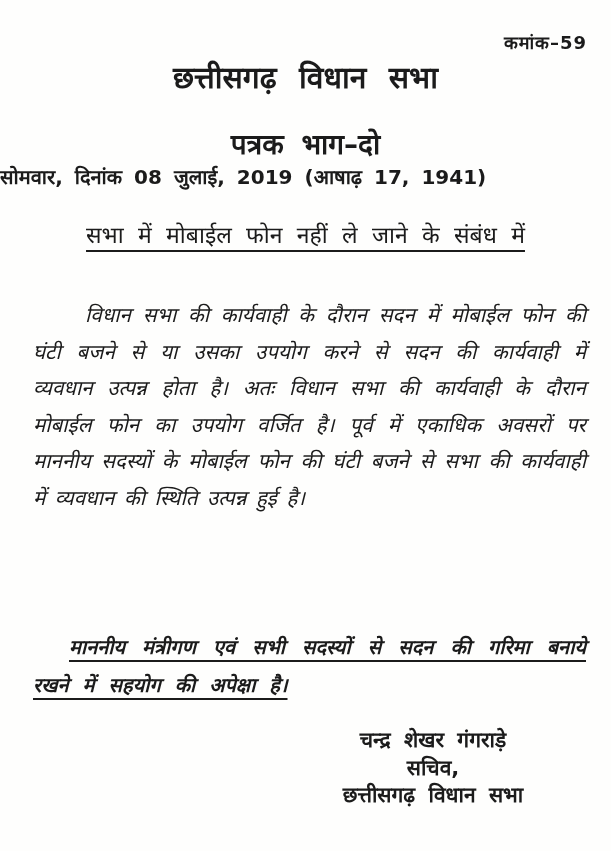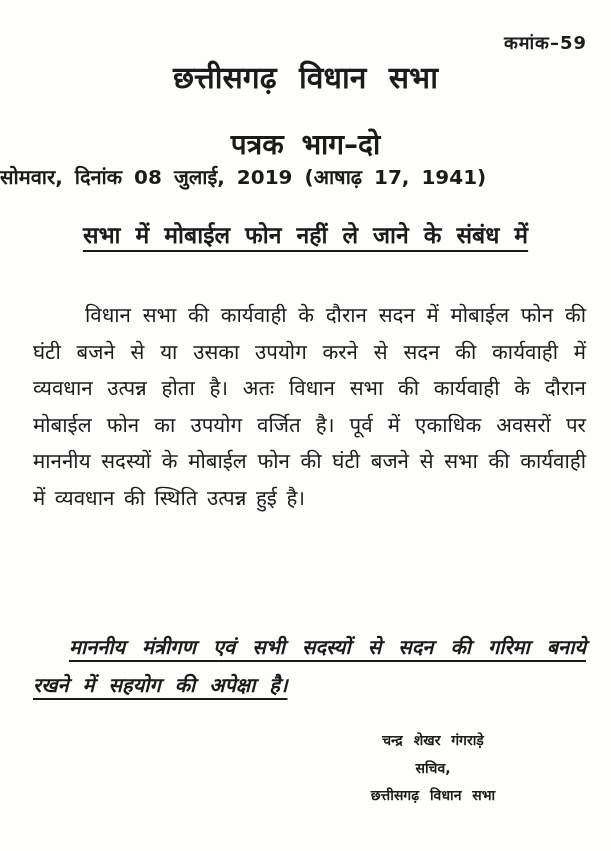--- a/index.html
+++ b/index.html
@@ -32,48 +32,49 @@
     word-spacing: 8px;
   }
   .date-line {
     position: absolute; top: 163px; left: 0; width: 100%;
     font-size: 20px; font-weight: bold;
     word-spacing: 5px;
   }
   .subject {
     position: absolute; top: 218px; left: 0; width: 100%;
     text-align: center;
-    font-size: 23px; font-weight: bold;
+    font-size: 23px; font-weight: normal;
     word-spacing: 7px;
     text-decoration: underline;
     text-underline-offset: 7px;
     text-decoration-thickness: 2px;
   }
   .body-para {
     position: absolute; left: 33px; width: 553px;
     font-size: 20.5px; line-height: 36.5px;
     text-align: justify;
     word-spacing: 3px;
+    font-style: italic;
   }
   .para-1 { top: 297px; text-indent: 52px; }
   .para-2 { top: 480px; text-indent: 52px; }
   .emphasis-para {
     position: absolute; left: 33px; top: 628px; width: 553px;
     font-size: 20px; line-height: 38px;
     font-weight: bold; font-style: italic;
     text-align: justify;
     word-spacing: 7px;
     text-indent: 36px;
     text-decoration: underline;
     text-underline-offset: 6px;
   }
   .signature-block {
     position: absolute; top: 727px; left: 283px; width: 300px;
     text-align: center;
-    font-size: 14px; font-weight: bold;
+    font-size: 21px; font-weight: bold;
     line-height: 27.5px;
     word-spacing: 6px;
   }
 </style>
 </head>
 <body>
 
 <div class="page">
 
   <div class="serial">कमांक–59</div>

